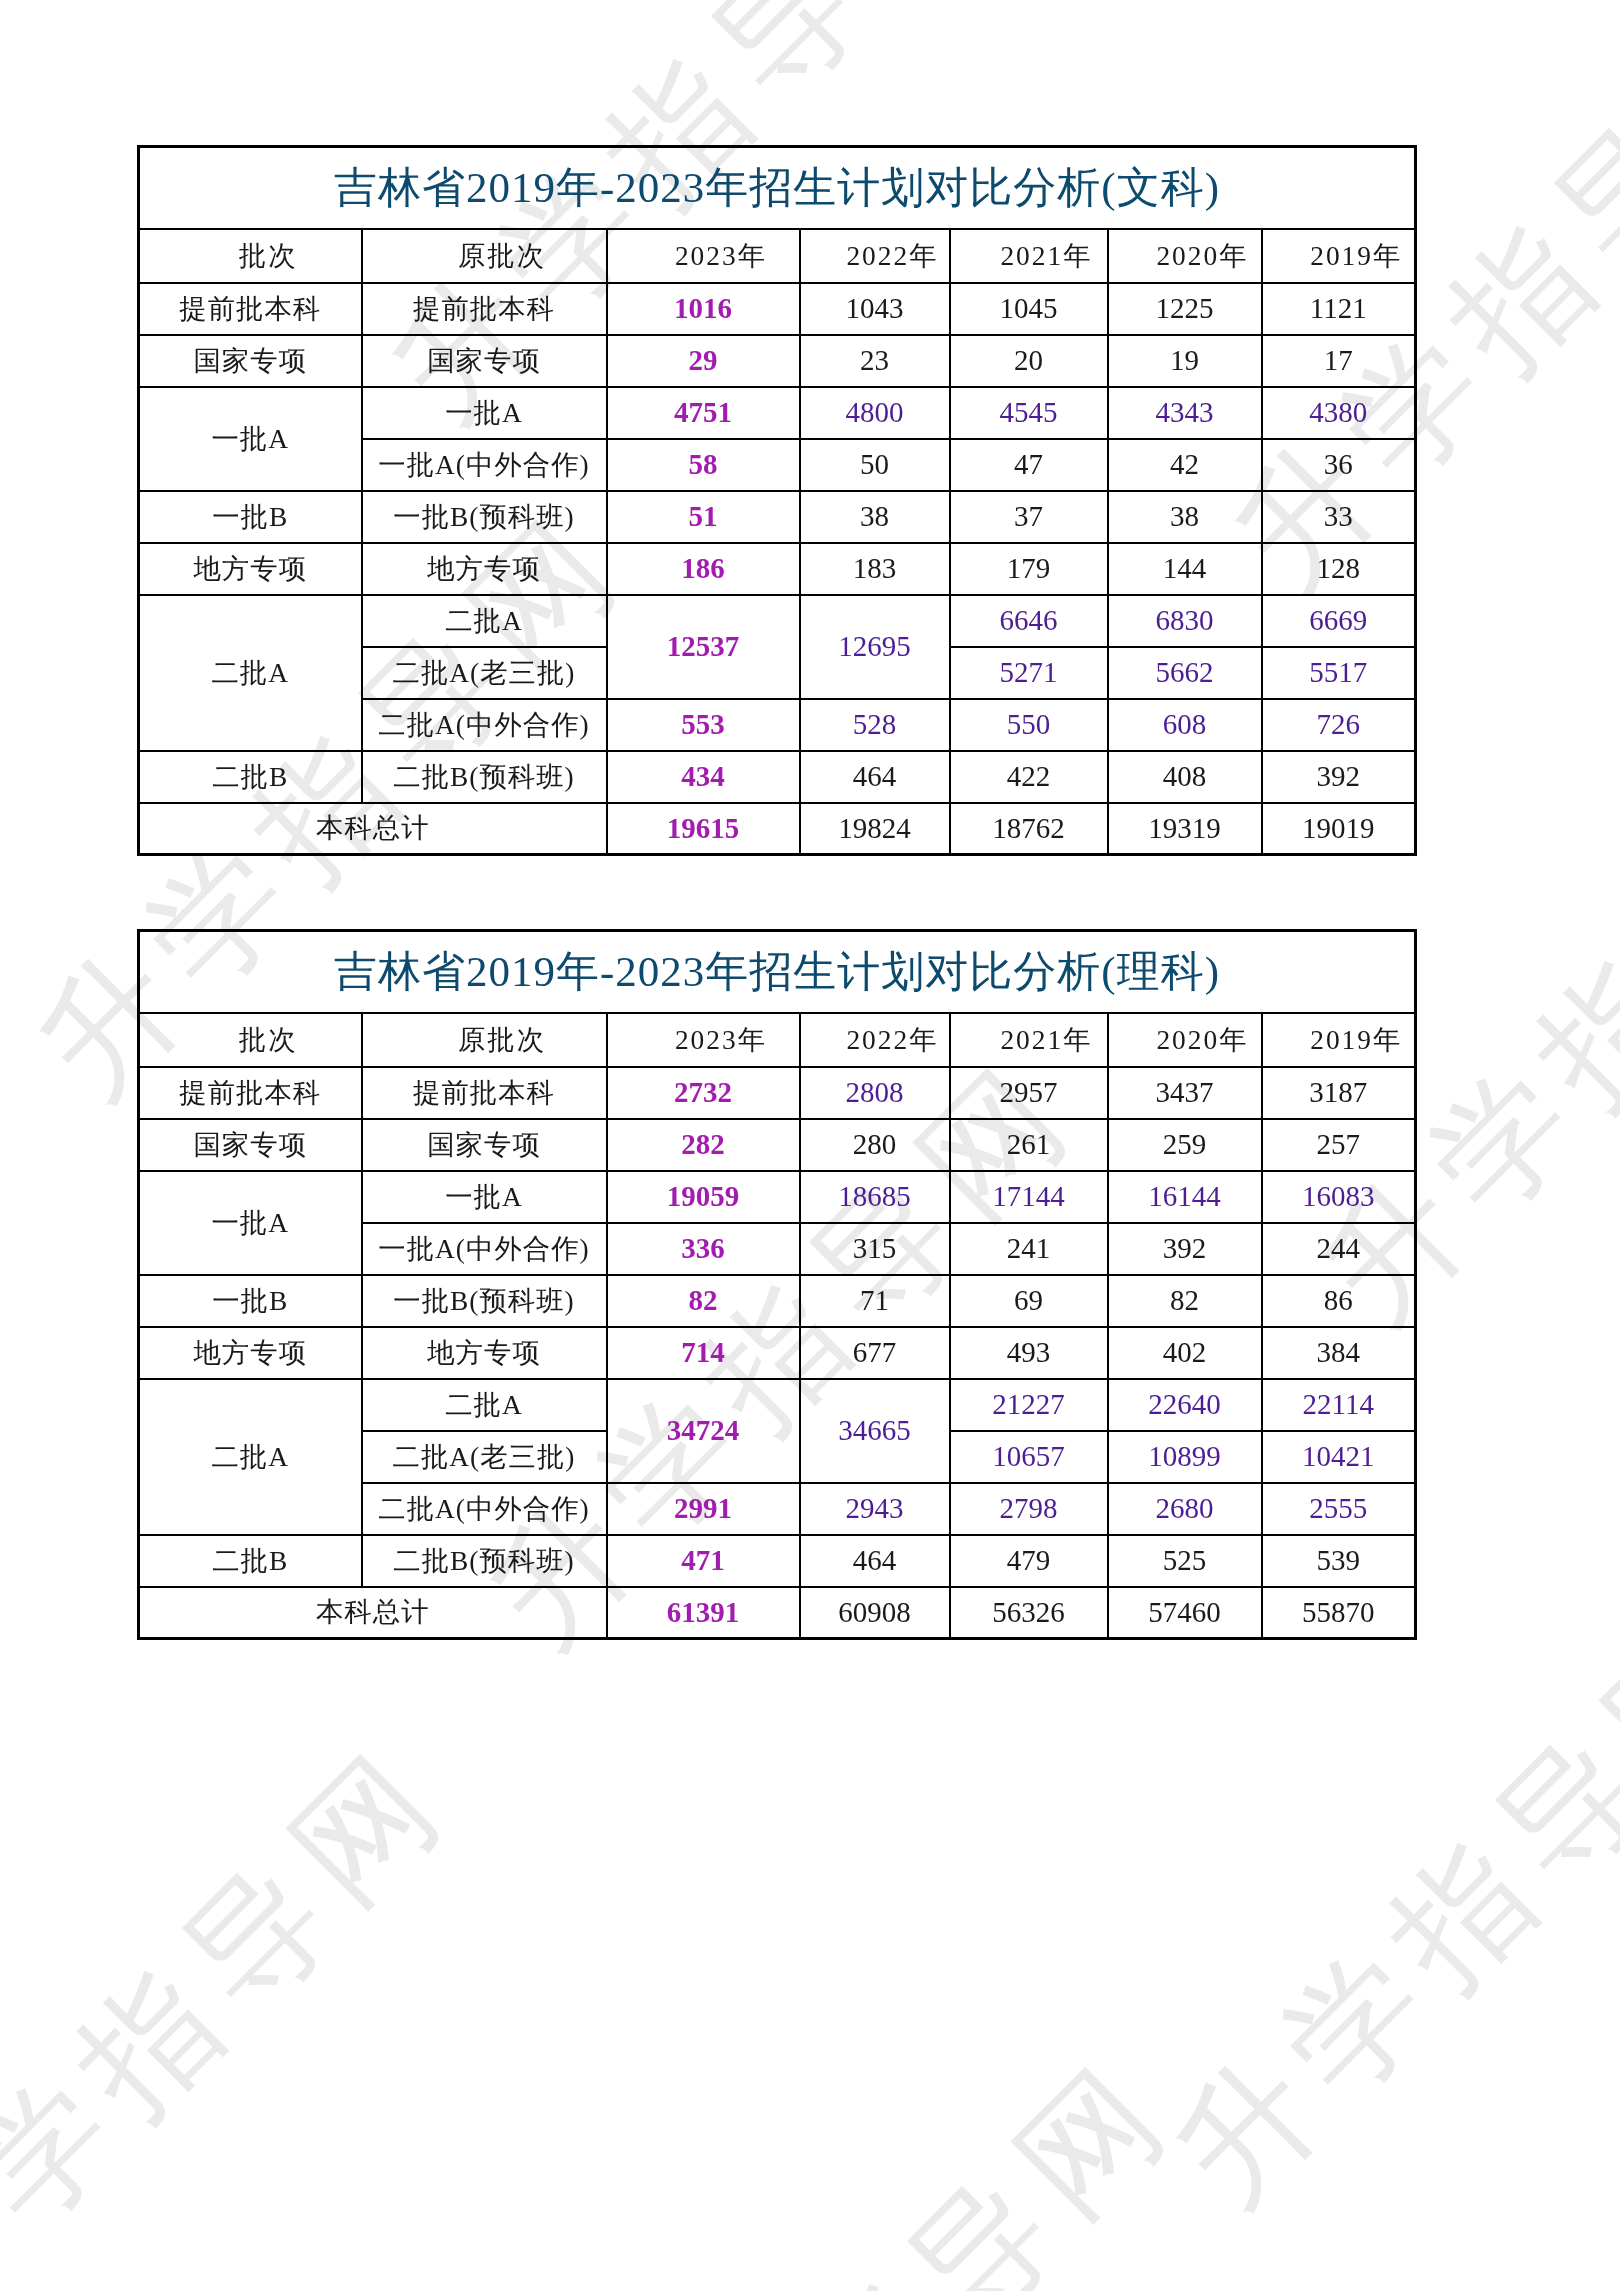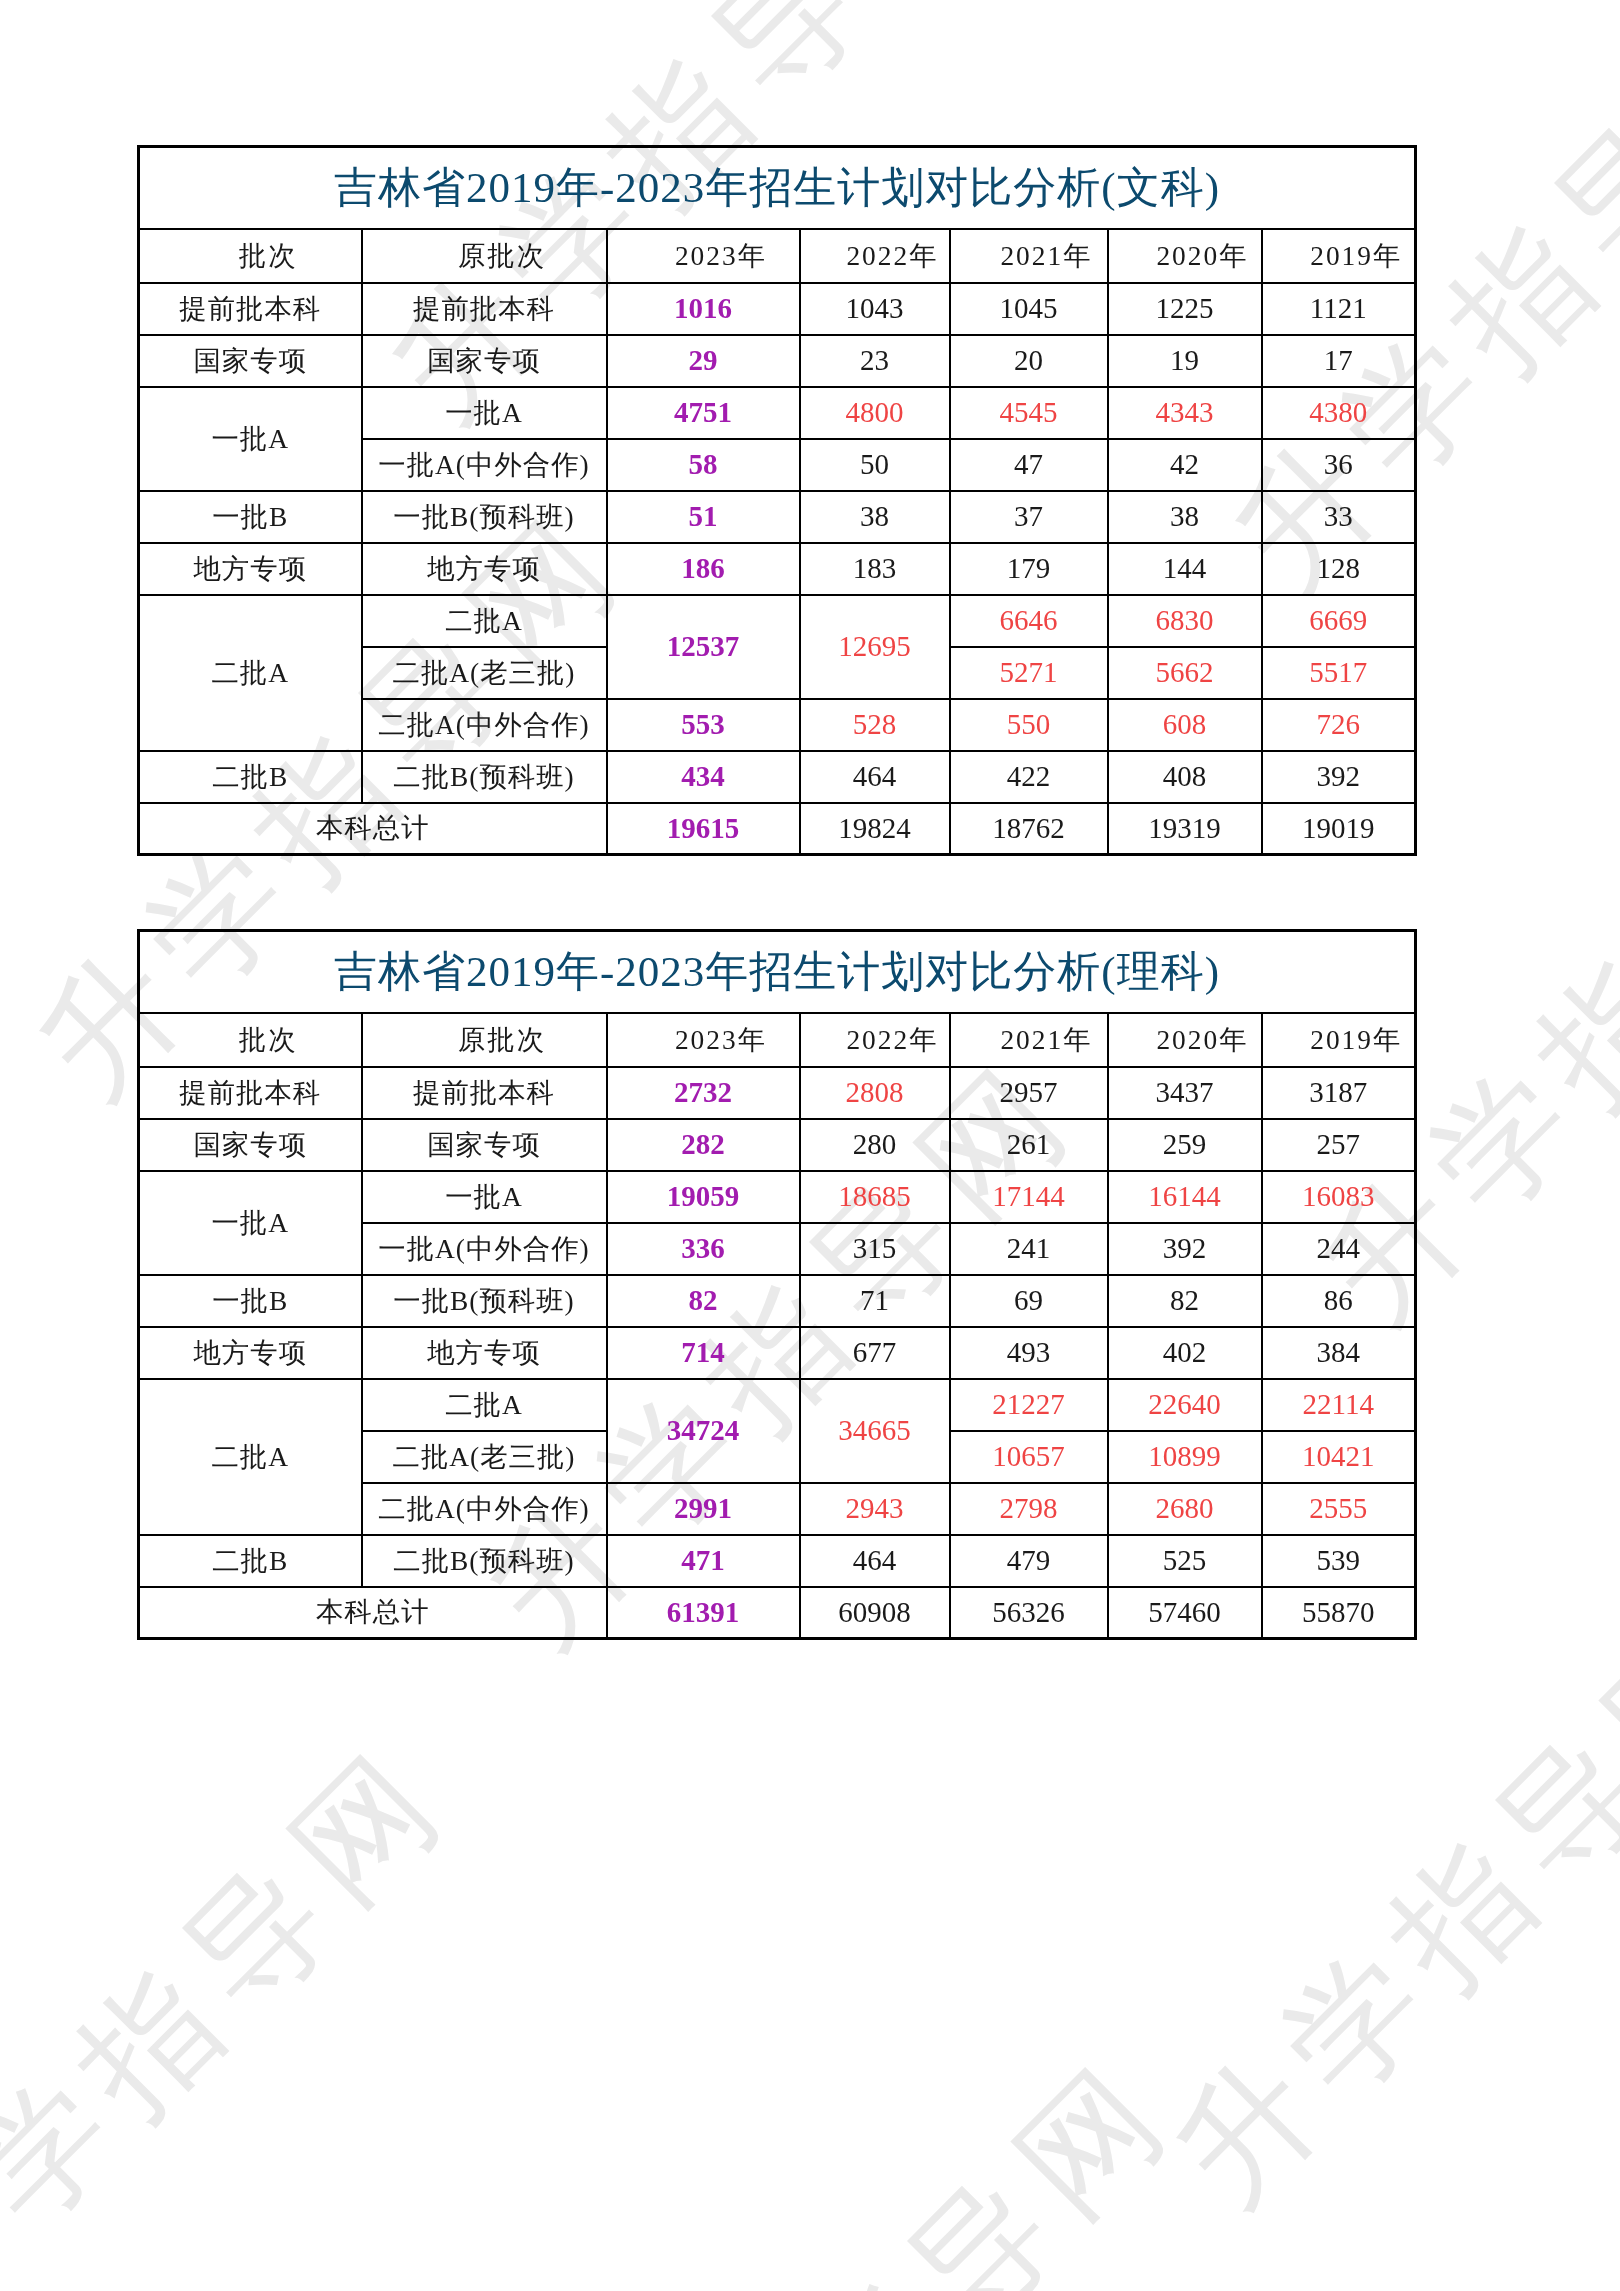--- a/index.html
+++ b/index.html
@@ -54,21 +54,21 @@
   td.title{
     font-size:43px;
     font-weight:normal;
     color:#0c4a6e;
     letter-spacing:1px;
   }
   .header-row td{font-size:27.4px;letter-spacing:2px;padding-left:36px;}
   td.label{font-size:27.4px;letter-spacing:1px;border-radius:19px;}
   td.num{font-size:29px;}
   td.hl{color:#a21caf;font-weight:bold;}
-  td.red{color:#ef4444;}
+  td.red{color:#4c1d95;}
 </style>
 </head>
 <body>
 
 <div class="page">
 
   <div class="watermark-layer" id="wm-layer">
       <div class="wm" style="left: 686px; top: 127px;">升学指导网</div>
       <div class="wm" style="left: 1529px; top: 294px;">升学指导网</div>
       <div class="wm" style="left: 333px; top: 804px;">升学指导网</div>

